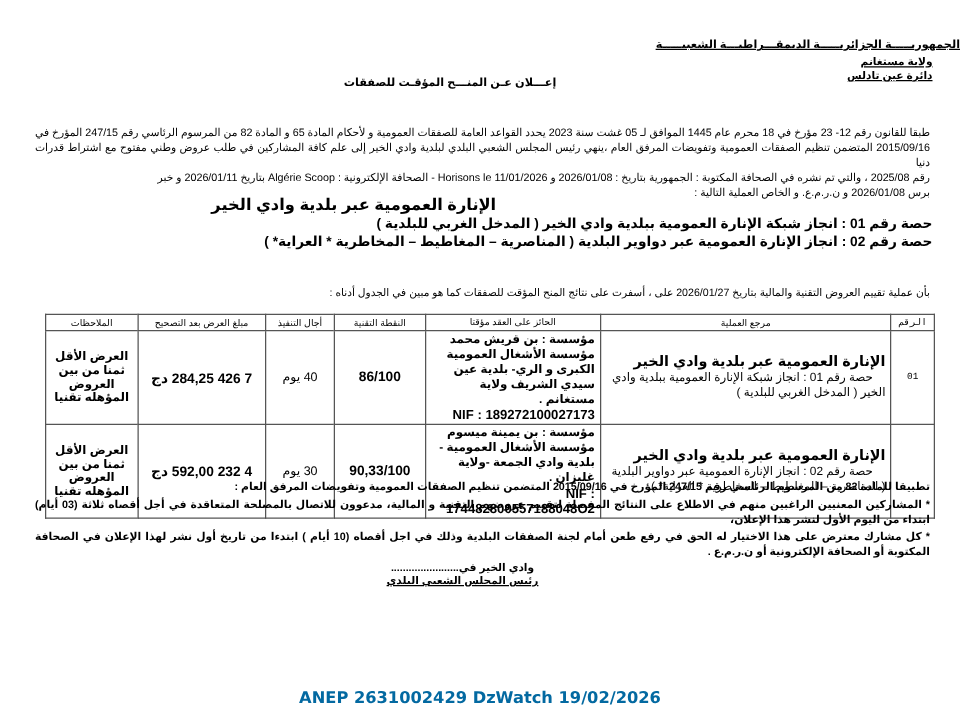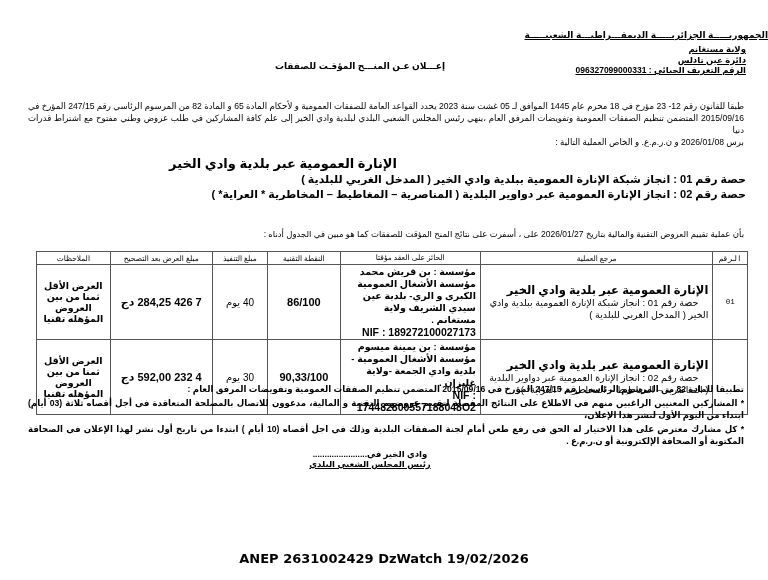--- a/index.html
+++ b/index.html
@@ -42,57 +42,57 @@
   .row2 td { height:58px; }
   .row2 td { vertical-align:top; }
   .row2 .c-score, .row2 .c-delay, .row2 .c-amount { vertical-align:middle; }
 
   #footer-text { left:28px; right:24px; top:383px; font-size:8.6px; line-height:12px; font-weight:bold; text-align:justify; }
   #footer-text p { margin:0 0 2px 0; }
 
   #signature { left:250px; width:240px; top:449px; text-align:center; font-size:8.5px; font-weight:bold; line-height:10px; }
   #signature .t { text-decoration:underline; }
 
-  #anep { left:0; width:768px; top:551px; text-align:center; font-size:13px; font-weight:bold; color:#000000; font-family:"DejaVu Sans", sans-serif; }
+  #anep { left:0; width:768px; top:551px; text-align:center; font-size:13px; font-weight:bold; color:#0369a1; font-family:"DejaVu Sans", sans-serif; }
 </style>
 </head>
 <body>
 
 <div id="republic" class="abs rtl u">الجمهوريـــــة الجزائريـــــة الديمقـــراطيـــة الشعبيـــــة</div>
 
 <div id="header-right" class="abs rtl">
   <div>ولاية مستغانم</div>
   <div>دائرة عين تادلس</div>
-  <div>الرقم التعريف الجبائي : 096327099000331</div>
 </div>
 
 <div id="notice-title" class="abs rtl">إعـــلان عـن المنـــح المؤقـت للصفقات</div>
 
 <div id="intro" class="abs rtl">
   <p>طبقا للقانون رقم 12- 23 مؤرخ في 18 محرم عام 1445 الموافق لـ 05 غشت سنة 2023 يحدد القواعد العامة للصفقات العمومية و لأحكام المادة 65 و المادة 82 من المرسوم الرئاسي رقم 247/15 المؤرخ في</p>
   <p>2015/09/16 المتضمن تنظيم الصفقات العمومية وتفويضات المرفق العام ،ينهي رئيس المجلس الشعبي البلدي لبلدية وادي الخير إلى علم كافة المشاركين في طلب عروض وطني مفتوح مع اشتراط قدرات دنيا</p>
+  <p>رقم 2025/08 ، والتي تم نشره في الصحافة المكتوبة : الجمهورية بتاريخ : 2026/01/08 و Horisons le 11/01/2026 - الصحافة الإلكترونية : Algérie Scoop بتاريخ 2026/01/11 و خبر</p>
   <p>برس 2026/01/08 و ن.ر.م.ع. و الخاص العملية التالية :</p>
 </div>
 
 <div id="project" class="abs rtl">
   <div class="main">الإنارة العمومية عبر بلدية وادي الخير</div>
   <div class="lot">حصة رقم 01 : انجاز شبكة الإنارة العمومية ببلدية وادي الخير ( المدخل الغربي للبلدية )</div>
   <div class="lot">حصة رقم 02 : انجاز الإنارة العمومية عبر دواوير البلدية ( المناصرية – المغاطيط – المخاطرية * العراية* )</div>
 </div>
 
 <div id="eval" class="abs rtl">بأن عملية تقييم العروض التقنية والمالية بتاريخ 2026/01/27 على ، أسفرت على نتائج المنح المؤقت للصفقات كما هو مبين في الجدول أدناه :</div>
 
 <table id="results">
   <thead>
     <tr>
       <th class="c-num">الرقم</th>
       <th class="c-ref">مرجع العملية</th>
       <th class="c-win" style="font-weight:normal">الحائز على العقد مؤقتا</th>
       <th class="c-score" style="font-weight:normal">النقطة التقنية</th>
-      <th class="c-delay" style="font-weight:normal">مبلغ التنفيذ</th>
+      <th class="c-delay" style="font-weight:normal">أجال التنفيذ</th>
       <th class="c-amount" style="font-weight:normal">مبلغ العرض بعد التصحيح</th>
       <th class="c-notes" style="font-weight:normal">الملاحظات</th>
     </tr>
   </thead>
   <tbody>
     <tr class="row1">
       <td class="c-num">01</td>
       <td class="c-ref">
         <div class="t1">الإنارة العمومية عبر بلدية وادي الخير</div>
         <div class="t2">حصة رقم 01 : انجاز شبكة الإنارة العمومية ببلدية وادي</div>

